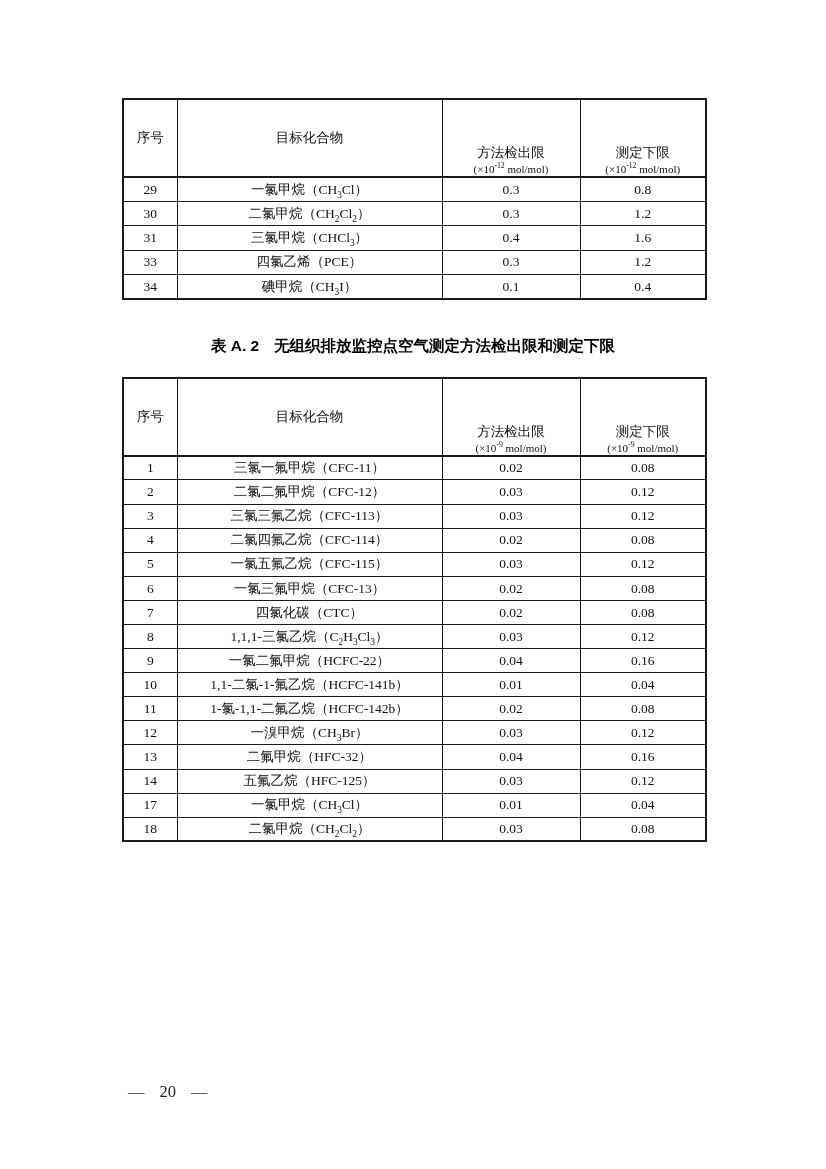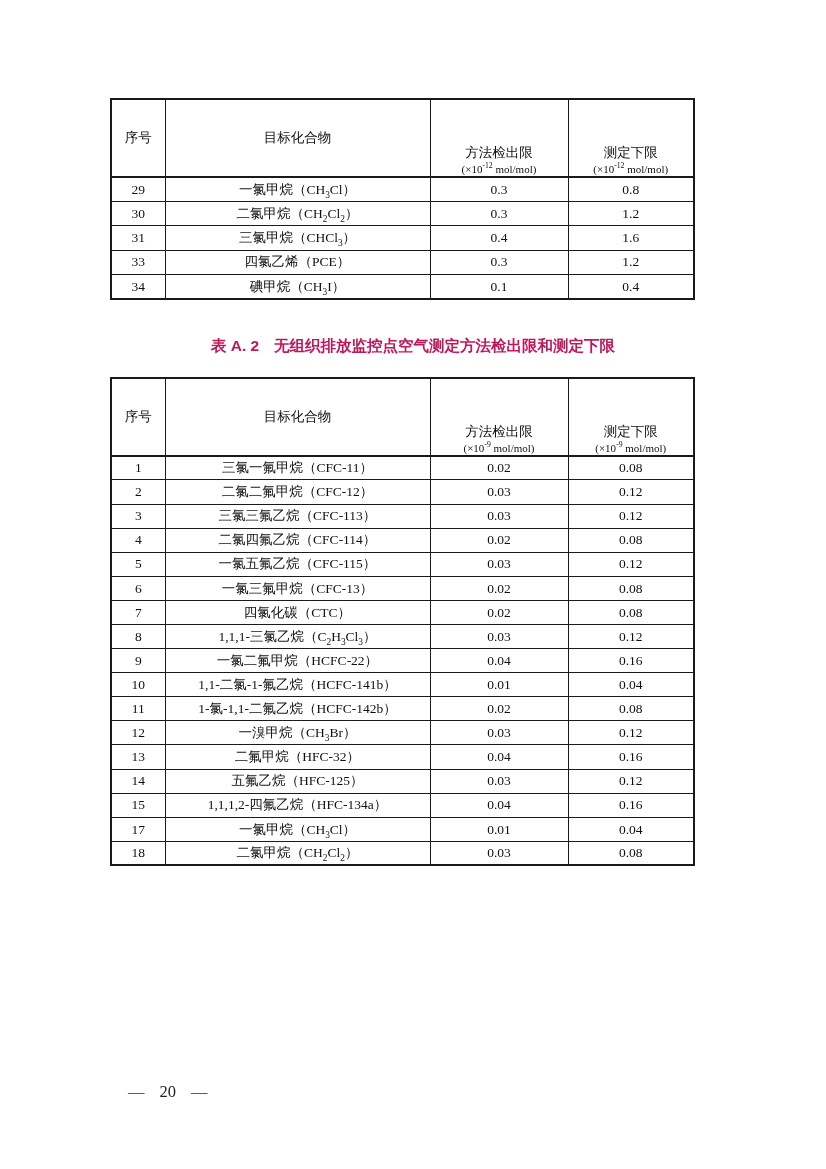--- a/index.html
+++ b/index.html
@@ -2,21 +2,21 @@
 <html><head>
 <meta charset="utf-8">
 <style>
   html,body{margin:0;padding:0;}
   body{
     width:826px;height:1169px;background:#ffffff;position:relative;
     font-family:"Liberation Serif","DejaVu Serif",serif;color:#111;
     -webkit-font-smoothing:antialiased;
   }
   .doc-table{
-    position:absolute;left:110px;width:583px;background:#fff;
+    position:absolute;left:122px;width:583px;background:#fff;
     border-collapse:collapse;table-layout:fixed;
     border:2px solid #1a1a1a;
   }
   .doc-table th,.doc-table td{
     border:1px solid #1a1a1a;
     text-align:center;vertical-align:middle;
     font-size:13.5px;line-height:1.3;padding:0 2px;
     font-weight:normal;overflow:hidden;white-space:nowrap;
   }
   .doc-table thead th{border-bottom:2px solid #1a1a1a;}
@@ -26,21 +26,21 @@
   #table-a2{top:377px;}
   #table-a2 thead tr{height:48px;}
   #table-a2 tbody tr{height:24.1px;}
   .hdr-line{display:block;margin-top:44px;}
   .hdr-unit{display:block;font-size:11px;}
   sub{font-size:0.7em;line-height:0;}
   sup{font-size:0.7em;line-height:0;}
   .caption{
     position:absolute;left:0;top:336px;width:826px;text-align:center;
     font-family:"Liberation Sans","DejaVu Sans",sans-serif;
-    font-weight:bold;font-size:15.5px;color:#be185d;
+    font-weight:bold;font-size:15.5px;color:#000000;
   }
   .caption .cap-label{margin-right:15px;}
   .page-footer{
     position:absolute;left:128px;top:1081px;height:22px;
     display:flex;align-items:center;gap:15px;
     font-size:16.5px;color:#222;
   }
   .page-footer .dash{color:#444;}
 </style>
 </head>
@@ -205,26 +205,20 @@
         <td>0.04</td>
         <td>0.16</td>
       </tr>
       <tr>
         <td>14</td>
         <td>五氟乙烷（HFC-125）</td>
         <td>0.03</td>
         <td>0.12</td>
       </tr>
       <tr>
-        <td>15</td>
-        <td>1,1,1,2-四氟乙烷（HFC-134a）</td>
-        <td>0.04</td>
-        <td>0.16</td>
-      </tr>
-      <tr>
         <td>17</td>
         <td>一氯甲烷（CH<sub>3</sub>Cl）</td>
         <td>0.01</td>
         <td>0.04</td>
       </tr>
       <tr>
         <td>18</td>
         <td>二氯甲烷（CH<sub>2</sub>Cl<sub>2</sub>）</td>
         <td>0.03</td>
         <td>0.08</td>

